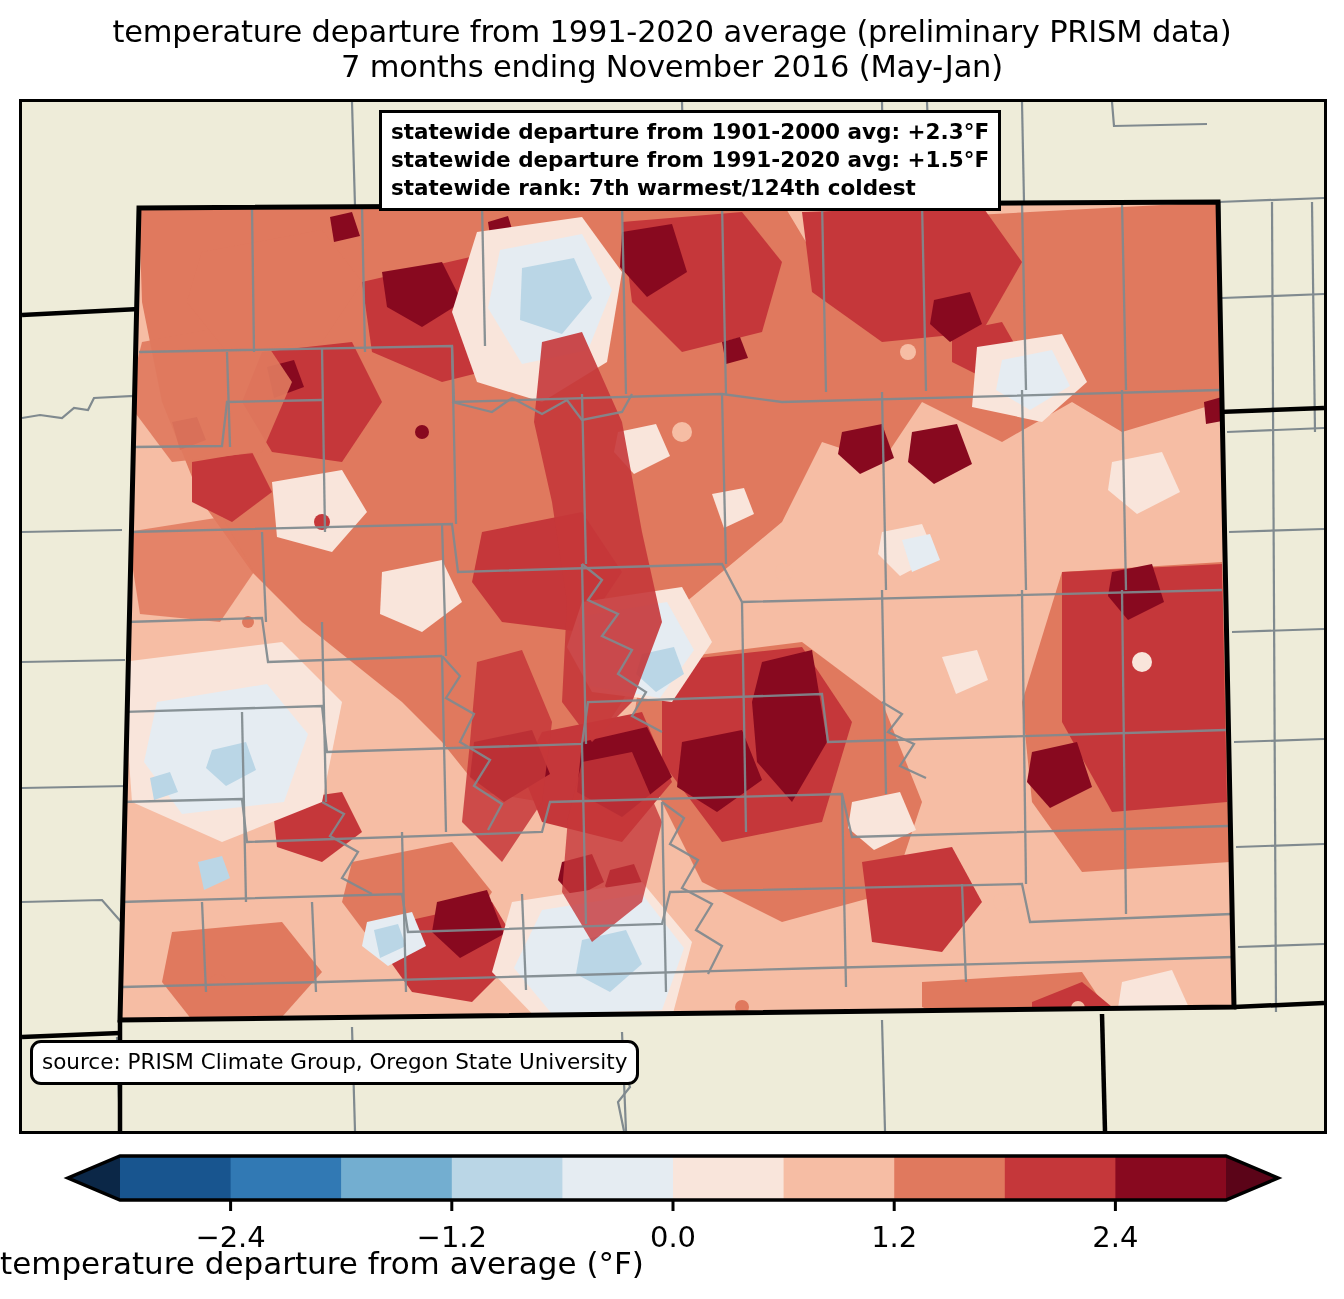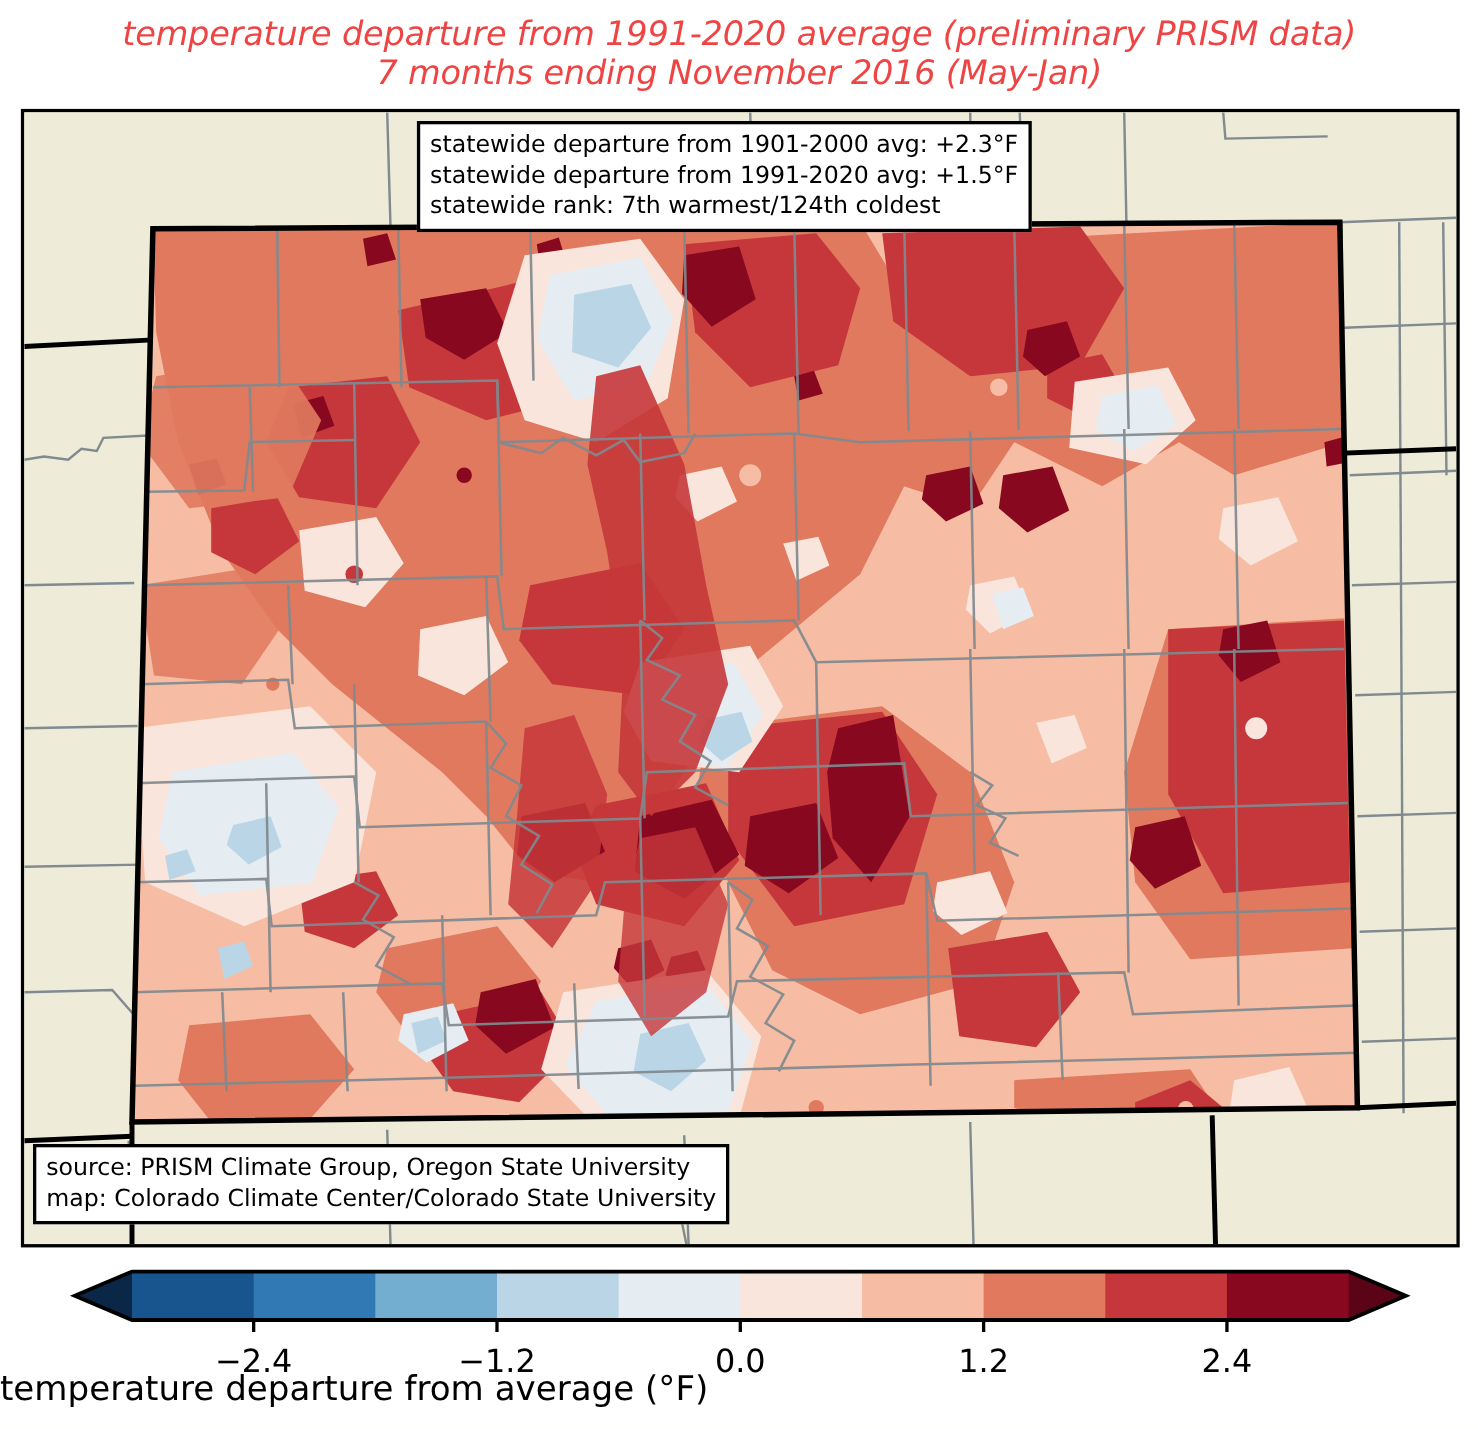--- a/index.html
+++ b/index.html
@@ -18,24 +18,23 @@
   
   #title-block {
     position: absolute;
     left: 0; top: 14px;
     width: 1344px;
     text-align: center;
     line-height: 1.16;
   }
   #title-block .tline {
     font-size: 30.5px;
-    color: #ef4444;
+    color: #000000;
     letter-spacing: -0.2px;
     white-space: nowrap;
-    font-style: italic;
   }
 
   
   #map-frame {
     position: absolute;
     left: 19px; top: 99px;
     width: 1308px; height: 1035px;
     background: #eeecd9;
     border: 3px solid #000;
     box-sizing: border-box;
@@ -50,22 +49,22 @@
     border: 3px solid #000;
     padding: 5px 9px 6px 9px;
     box-sizing: border-box;
     line-height: 1.30;
   }
   .anno-box .aline {
     font-size: 21.5px;
     color: #000;
     white-space: nowrap;
   }
-  #stats-box { left: 379px; top: 110px; }
-  #source-box { left: 30px; top: 1040px; }
+  #stats-box { left: 379px; top: 110px; font-weight: bold; }
+  #source-box { left: 30px; top: 1040px; border-radius: 11px; }
 
   
   #colorbar-wrap {
     position: absolute;
     left: 0; top: 1148px;
     width: 1231px; height: 151px;
   }
   #cbar-svg { display: block; }
   #cbar-label {
     position: absolute;
@@ -318,21 +317,20 @@
 </div>
 
 <div class="anno-box" id="stats-box">
   <div class="aline">statewide departure from 1901-2000 avg: +2.3°F</div>
   <div class="aline">statewide departure from 1991-2020 avg: +1.5°F</div>
   <div class="aline">statewide rank: 7th warmest/124th coldest</div>
 </div>
 
 <div class="anno-box" id="source-box">
   <div class="aline">source: PRISM Climate Group, Oregon State University</div>
-  <div class="aline">map: Colorado Climate Center/Colorado State University</div>
 </div>
 
 <div id="colorbar-wrap">
   <svg id="cbar-svg" width="1344" height="110" viewBox="0 0 1344 110">
     <g id="cbar-bands">
         <polygon points="120,8 120,52 68,30" fill="#0b2747"></polygon>
         <rect x="120" y="8" width="111.19999999999999" height="44" fill="#18558f"></rect>
         <rect x="230.6" y="8" width="111.19999999999999" height="44" fill="#3179b4"></rect>
         <rect x="341.2" y="8" width="111.19999999999999" height="44" fill="#73aed0"></rect>
         <rect x="451.79999999999995" y="8" width="111.19999999999999" height="44" fill="#bad6e6"></rect>

